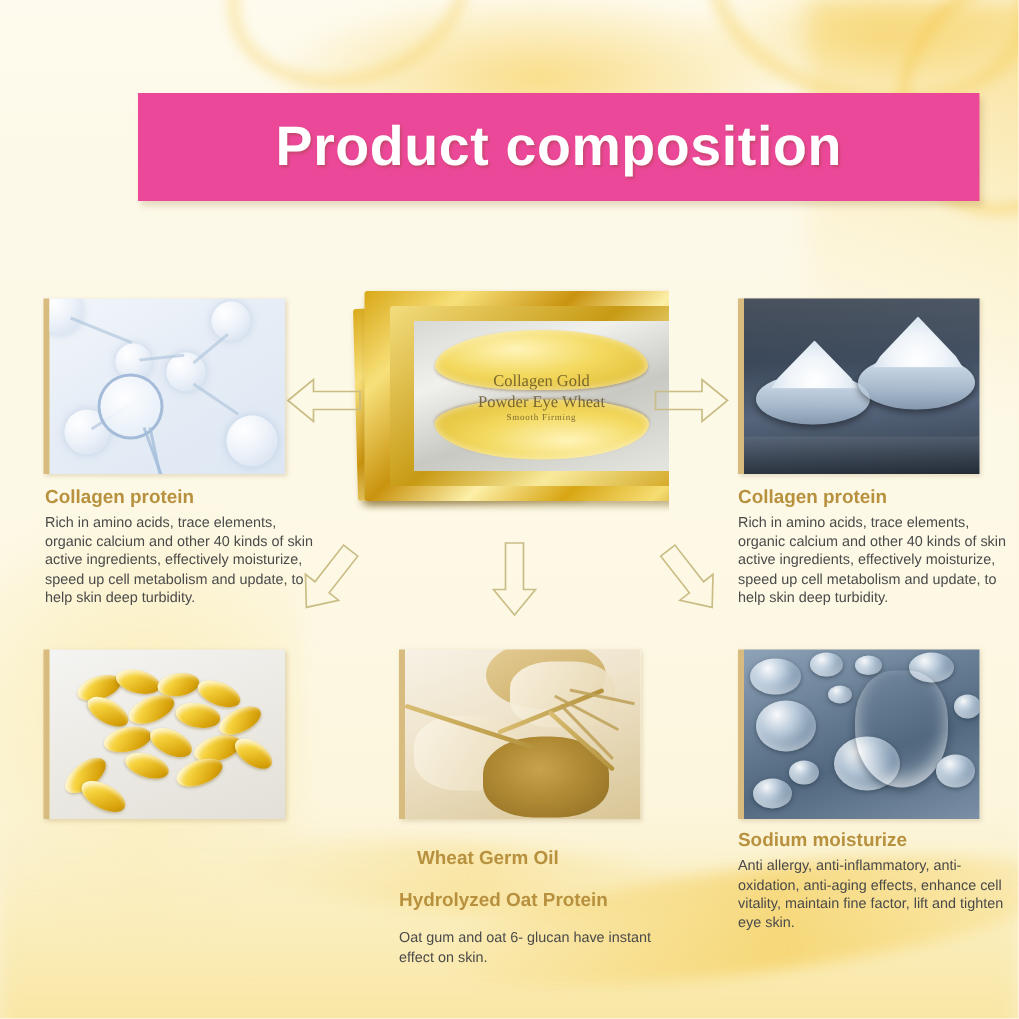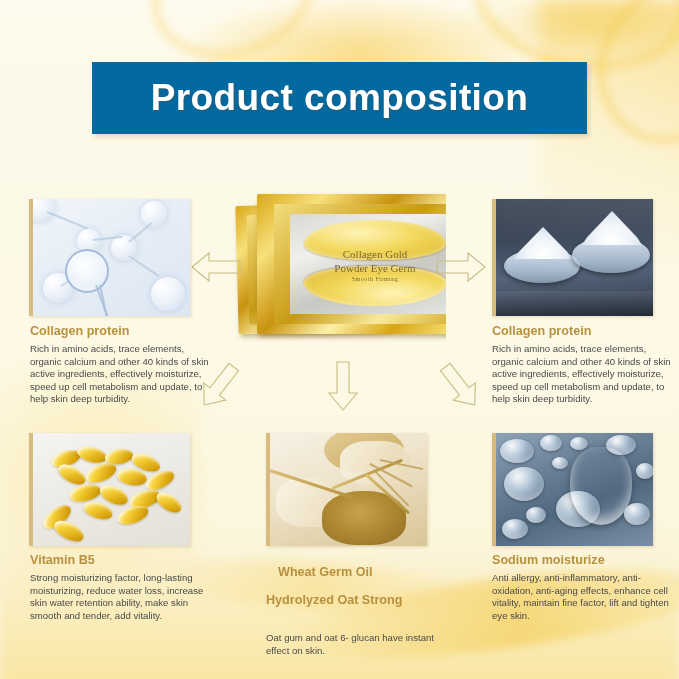--- a/index.html
+++ b/index.html
@@ -50,22 +50,22 @@
     filter:blur(5px);transform:rotate(-7deg);
   }
   .bg-bottom-streak2{
     left:150px;bottom:70px;width:330px;height:46px;
     background:linear-gradient(95deg, rgba(252,240,190,0) 0%, rgba(246,213,110,.40) 50%, rgba(252,240,190,0) 100%);
     border-radius:50%;filter:blur(6px);transform:rotate(4deg);
   }
 
   
   .title-bar{
-    position:absolute;left:92px;top:62px;width:495px;height:72px;
-    background:#0369a1;
+    position:absolute;left:92px;top:62px;width:561px;height:72px;
+    background:#ec4899;
     box-shadow:2px 3px 4px rgba(150,110,50,.22);
     display:flex;align-items:center;justify-content:center;
   }
   .title-text{
     color:#ffffff;font-size:37px;font-weight:bold;letter-spacing:.4px;
     text-shadow:1px 1px 2px rgba(120,70,20,.35);
     white-space:nowrap;
   }
 
   
@@ -151,21 +151,21 @@
   
   .block{position:absolute;}
   .blk-head{
     color:#b8913f;font-size:12.6px;font-weight:bold;line-height:15px;
     margin:0 0 4px 0;
   }
   .blk-head.two-line{line-height:15.5px;}
   .blk-body{
     color:#4a4a4a;font-size:9.6px;line-height:12.6px;margin:0;
   }
-  .blk-body.spaced{margin-top:24px;}
+  .blk-body.spaced{margin-top:12px;}
 </style>
 </head>
 <body>
 
 <div id="page">
 
   <div class="bg-layer bg-base"></div>
   <div class="bg-layer bg-top-oil"></div>
   <div class="bg-layer bg-swirl sw1"></div>
   <div class="bg-layer bg-swirl sw2"></div>
@@ -179,27 +179,27 @@
   <div class="title-bar">
     <div class="title-text">Product composition</div>
   </div>
 
   <div class="prod">
 
     <div class="packet" style="left:4px;top:16px;width:150px;height:128px;transform:rotate(-1.5deg);">
       <div class="inner-frame"></div>
     </div>
 
-    <div class="packet" style="left:24px;top:6px;width:216px;height:140px;padding-left:20px;">
+    <div class="packet" style="left:10px;top:6px;width:216px;height:140px;padding-left:20px;">
       <div class="inner-frame"></div>
       <div class="window">
         <div class="gelpad" style="left:8%;top:6%;width:84%;height:40%;"></div>
         <div class="gelpad" style="left:8%;top:52%;width:84%;height:40%;transform:rotate(180deg);"></div>
         <div class="prod-label" style="top:34%;font-size:11px;">Collagen Gold</div>
-        <div class="prod-label" style="top:48%;font-size:11px;">Powder Eye Germ</div>
+        <div class="prod-label" style="top:48%;font-size:11px;">Powder Eye Wheat</div>
         <div class="prod-label" style="top:62%;font-size:6px;letter-spacing:.5px;">Smooth    Firming</div>
       </div>
     </div>
   </div>
 
   <div class="arrow" style="left:192px;top:250px;">
     <svg width="48" height="34" viewBox="0 0 48 34">
       <polygon points="0,17 17,3 17,11 48,11 48,23 17,23 17,31"></polygon>
     </svg>
   </div>
@@ -277,41 +277,37 @@
     <div class="pill" style="left:36px;top:52px;width:32px;height:16px;transform:rotate(-12deg);"></div>
     <div class="pill" style="left:66px;top:54px;width:30px;height:16px;transform:rotate(26deg);"></div>
     <div class="pill" style="left:96px;top:58px;width:32px;height:16px;transform:rotate(-16deg);"></div>
     <div class="pill" style="left:122px;top:62px;width:28px;height:15px;transform:rotate(34deg);"></div>
     <div class="pill" style="left:50px;top:70px;width:30px;height:15px;transform:rotate(18deg);"></div>
     <div class="pill" style="left:84px;top:74px;width:32px;height:16px;transform:rotate(-20deg);"></div>
     <div class="pill" style="left:8px;top:76px;width:32px;height:16px;transform:rotate(-38deg);"></div>
     <div class="pill" style="left:20px;top:90px;width:32px;height:16px;transform:rotate(28deg);"></div>
   </div>
 
-  <div class="block" style="left:30px;top:553px;width:185px;">
-    <div class="blk-head">Vitamin B5</div>
-    <div class="blk-body">Strong moisturizing factor, long-lasting moisturizing, reduce water loss, increase skin water retention ability, make skin smooth and tender, add vitality.</div>
-  </div>
 
   <div class="photo wht" style="left:266px;top:433px;width:157px;height:113px;">
     <div class="spoon" style="left:54px;top:-6px;width:80px;height:46px;"></div>
     <div class="flake" style="left:6px;top:44px;width:74px;height:50px;"></div>
     <div class="flake" style="left:70px;top:8px;width:70px;height:44px;"></div>
     <div class="grainpile" style="left:52px;top:58px;width:84px;height:54px;"></div>
     <div class="stalk" style="left:0px;top:36px;width:92px;transform:rotate(18deg);"></div>
     <div class="stalk" style="left:62px;top:54px;width:76px;transform:rotate(-22deg);"></div>
     <div class="stalk" style="left:96px;top:40px;width:58px;transform:rotate(42deg);"></div>
     <div class="awn" style="left:100px;top:30px;width:48px;transform:rotate(28deg);"></div>
     <div class="awn" style="left:104px;top:36px;width:50px;transform:rotate(46deg);"></div>
     <div class="awn" style="left:110px;top:26px;width:44px;transform:rotate(12deg);"></div>
   </div>
 
   <div class="block" style="left:266px;top:553px;width:190px;">
     <div class="blk-head two-line" style="margin:12px;">Wheat Germ Oil</div>
-    <div class="blk-head two-line">Hydrolyzed Oat Strong</div>
+    <div class="blk-head two-line">Hydrolyzed Oat Protein</div>
     <div class="blk-body spaced">Oat gum and oat 6- glucan have instant effect on skin.</div>
   </div>
 
   <div class="photo wtr" style="left:492px;top:433px;width:157px;height:113px;">
     <div class="drop" style="left:4px;top:6px;width:34px;height:24px;"></div>
     <div class="drop" style="left:44px;top:2px;width:22px;height:16px;"></div>
     <div class="drop" style="left:74px;top:4px;width:18px;height:13px;"></div>
     <div class="drop" style="left:110px;top:2px;width:30px;height:20px;"></div>
     <div class="drop" style="left:8px;top:34px;width:40px;height:34px;"></div>
     <div class="drop" style="left:56px;top:24px;width:16px;height:12px;"></div>

